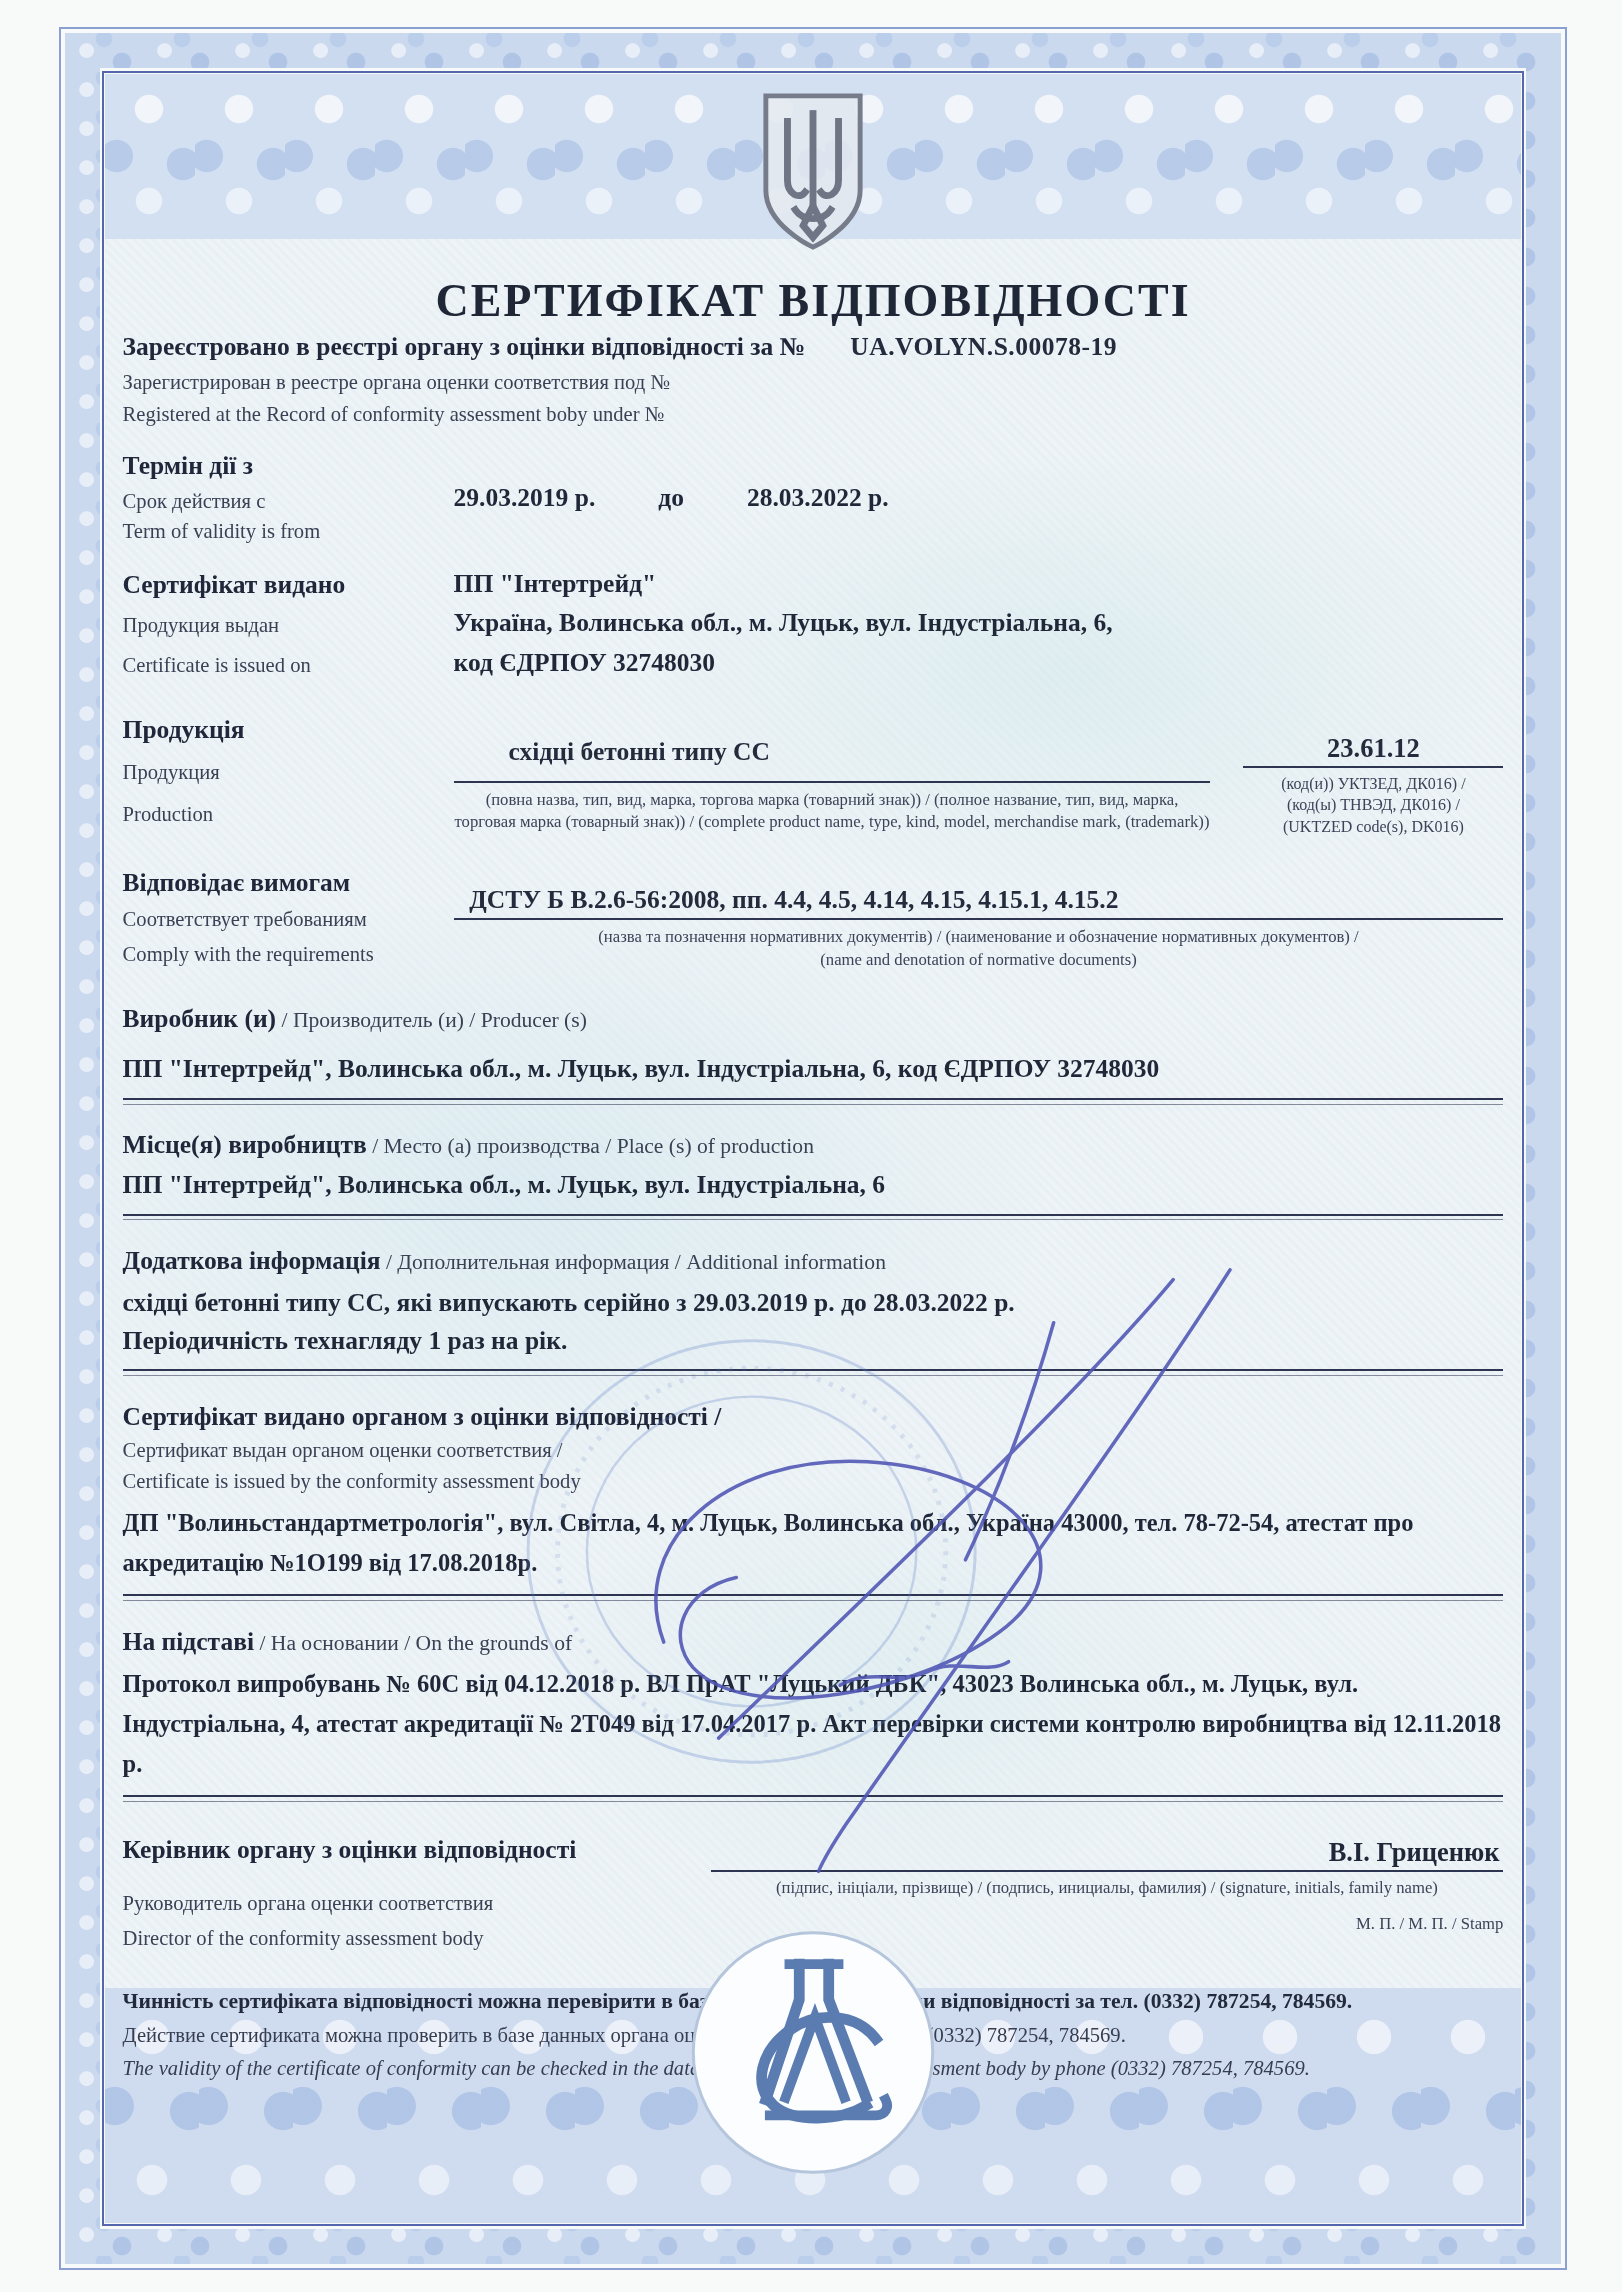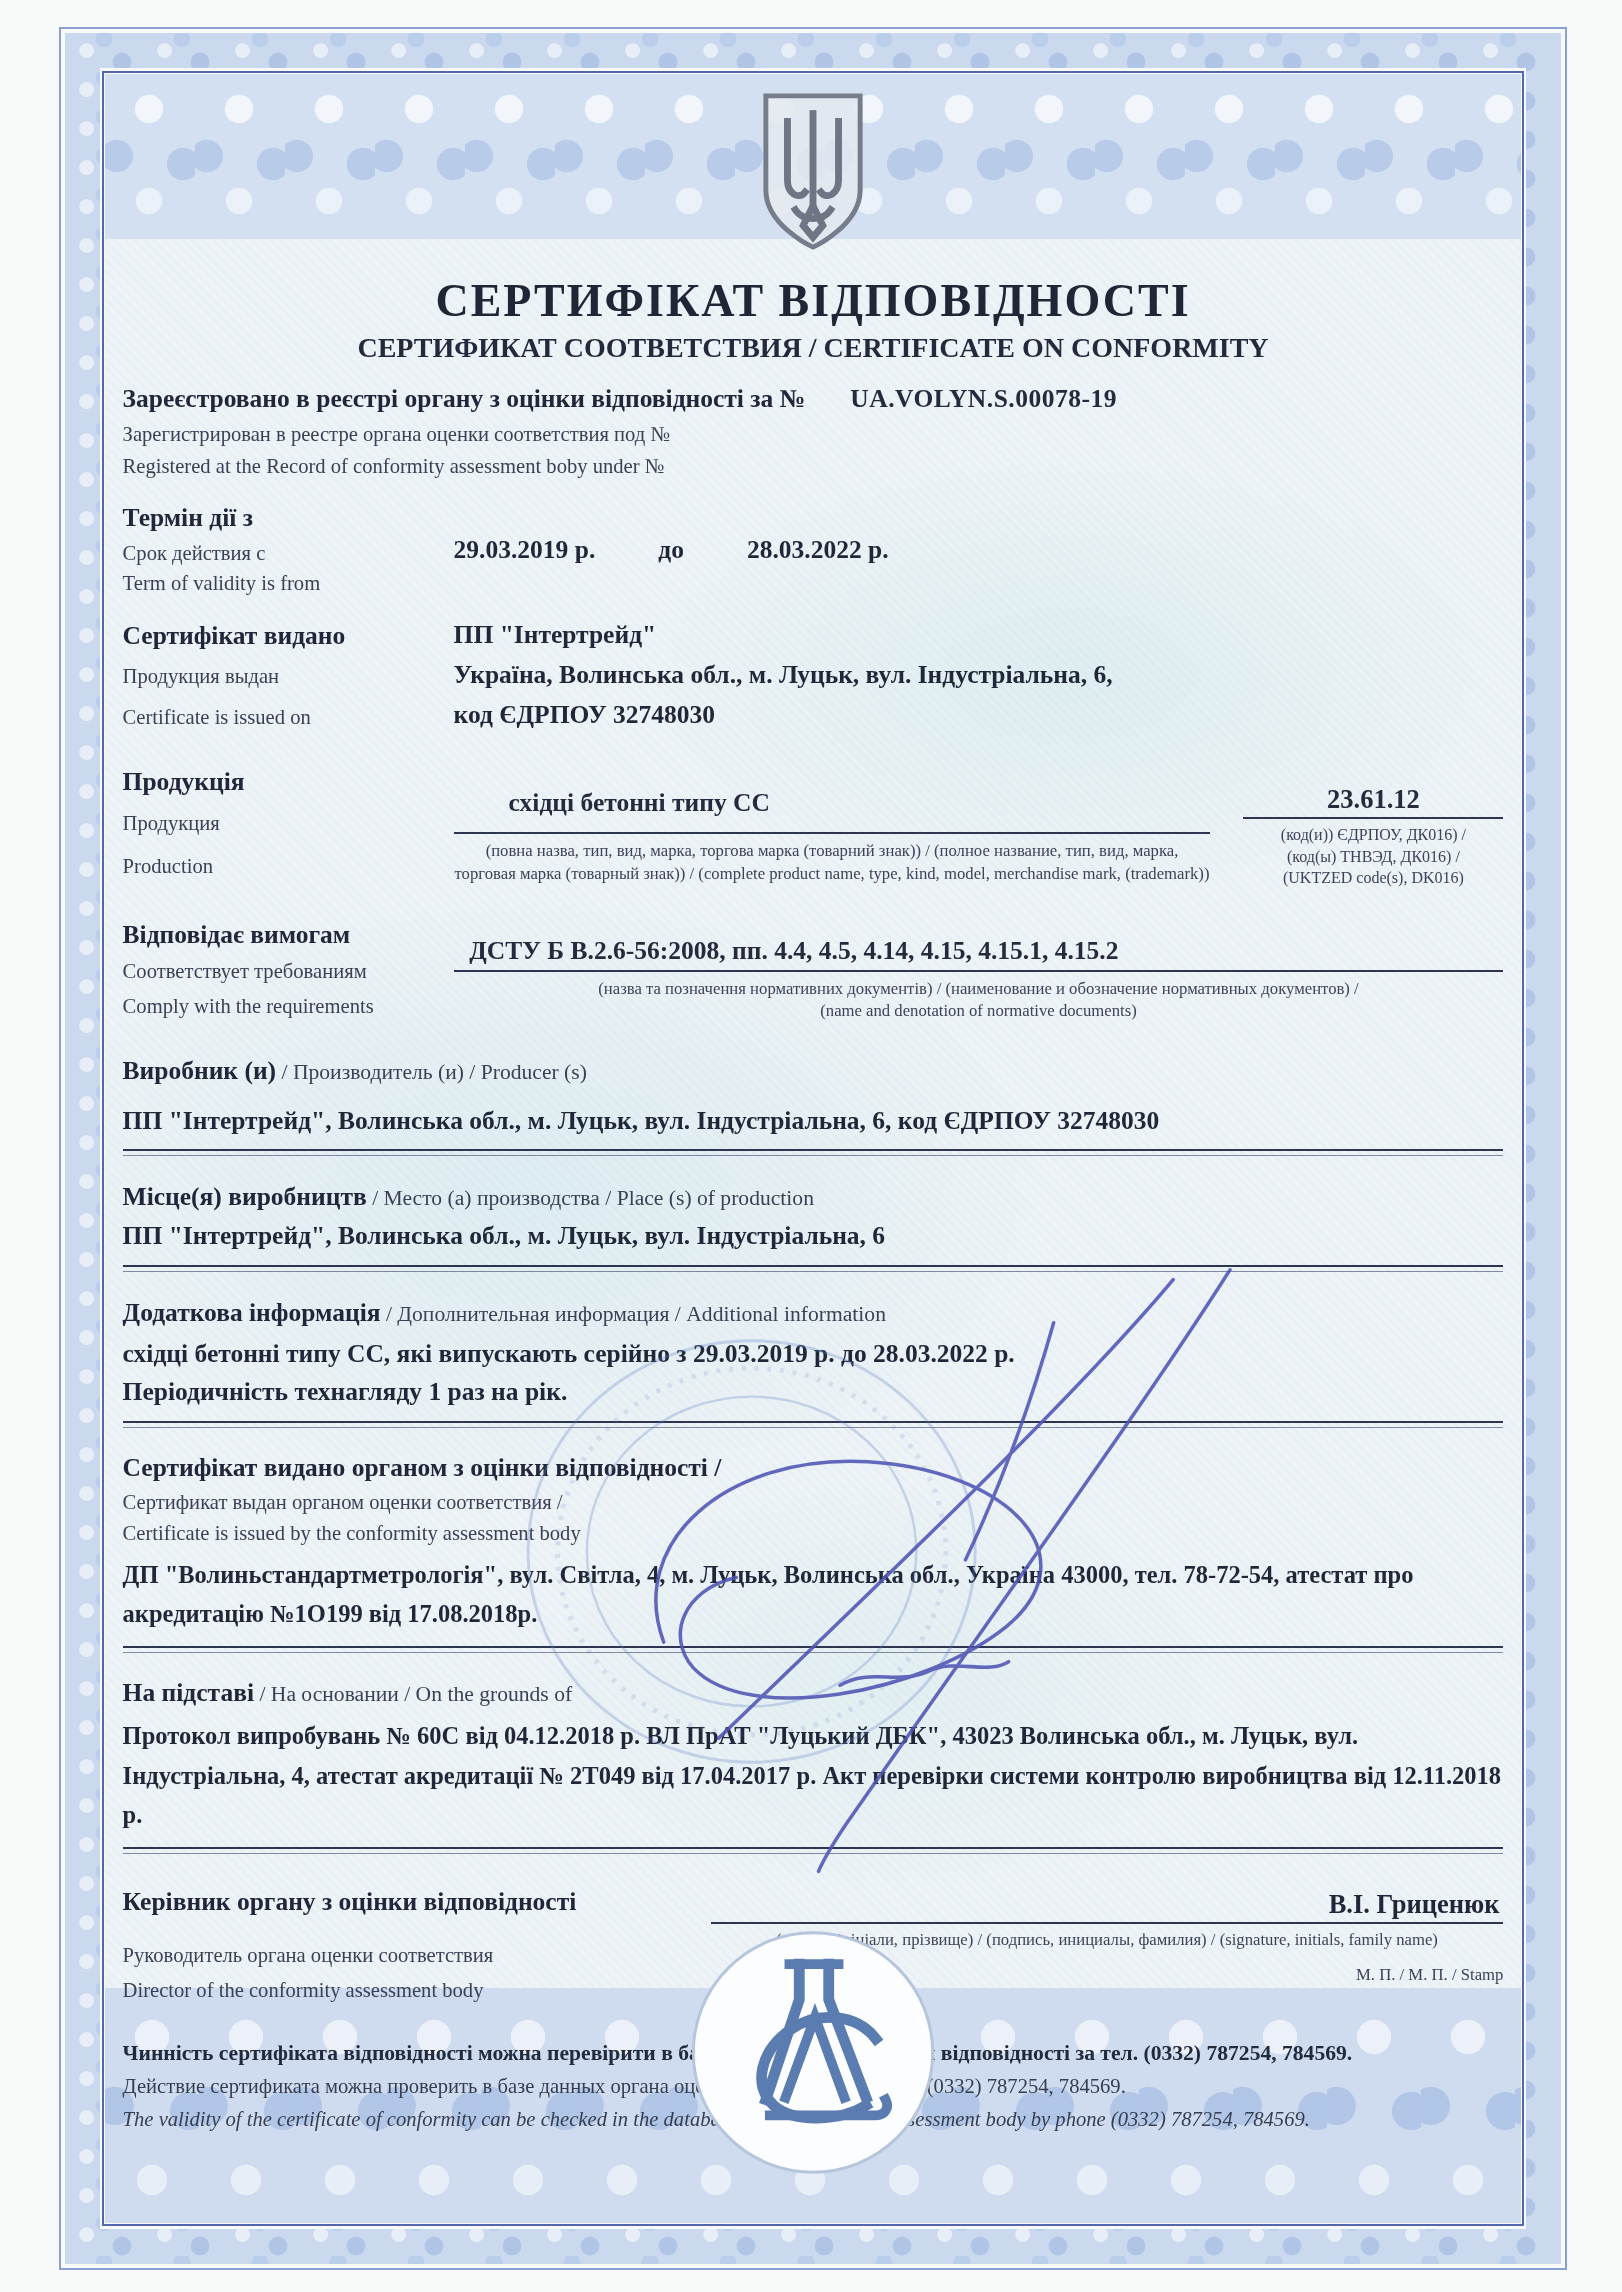--- a/index.html
+++ b/index.html
@@ -124,21 +124,20 @@
           <path d="M88 32 V92 C88 106 76 112 70 104"></path>
           <path d="M44 122 C52 134 72 134 80 122"></path>
           <path d="M62 118 L52 138 L62 150 L72 138 Z"></path>
         </g>
       </svg>
     </div>
 
     <div class="content">
 
       <div class="t-title">СЕРТИФІКАТ ВІДПОВІДНОСТІ</div>
-      <div class="t-sub">СЕРТИФИКАТ СООТВЕТСТВИЯ / CERTIFICATE ON CONFORMITY</div>
 
       <div class="sec">
         <div class="reg-line">
           <span class="lab-uk">Зареєстровано в реєстрі органу з оцінки відповідності за №</span>
           <span class="reg-num">UA.VOLYN.S.00078-19</span>
         </div>
         <div class="lab-ru reg-small">Зарегистрирован в реестре органа оценки соответствия под №</div>
         <div class="lab-en reg-small">Registered at the Record of conformity assessment boby under №</div>
       </div>
 
@@ -176,21 +175,21 @@
         </div>
         <div class="prod-mid">
           <div style="padding-top:29px">
             <div class="prod-val u-line">східці бетонні типу СС</div>
             <div class="cap" style="margin-top:5.9px">(повна назва, тип, вид, марка, торгова марка (товарний знак)) / (полное название, тип, вид, марка, торговая марка (товарный знак)) / (complete product name, type, kind, model, merchandise mark, (trademark))</div>
           </div>
         </div>
         <div class="prod-code">
           <div style="padding-top:29px">
             <div class="code u-line">23.61.12</div>
-            <div class="code-cap" style="margin-top:4.9px">(код(и)) ЄДРПОУ, ДК016) /</div>
+            <div class="code-cap" style="margin-top:4.9px">(код(и)) УКТЗЕД, ДК016) /</div>
             <div class="code-cap">(код(ы) ТНВЭД, ДК016) /</div>
             <div class="code-cap">(UKTZED code(s), DK016)</div>
           </div>
         </div>
       </div>
 
       <div class="sec row" style="margin-top:13.7px">
         <div class="labcol">
           <div class="lab-uk">Відповідає вимогам</div>
           <div class="lab-ru" style="margin-top:9.8px">Соответствует требованиям</div>

